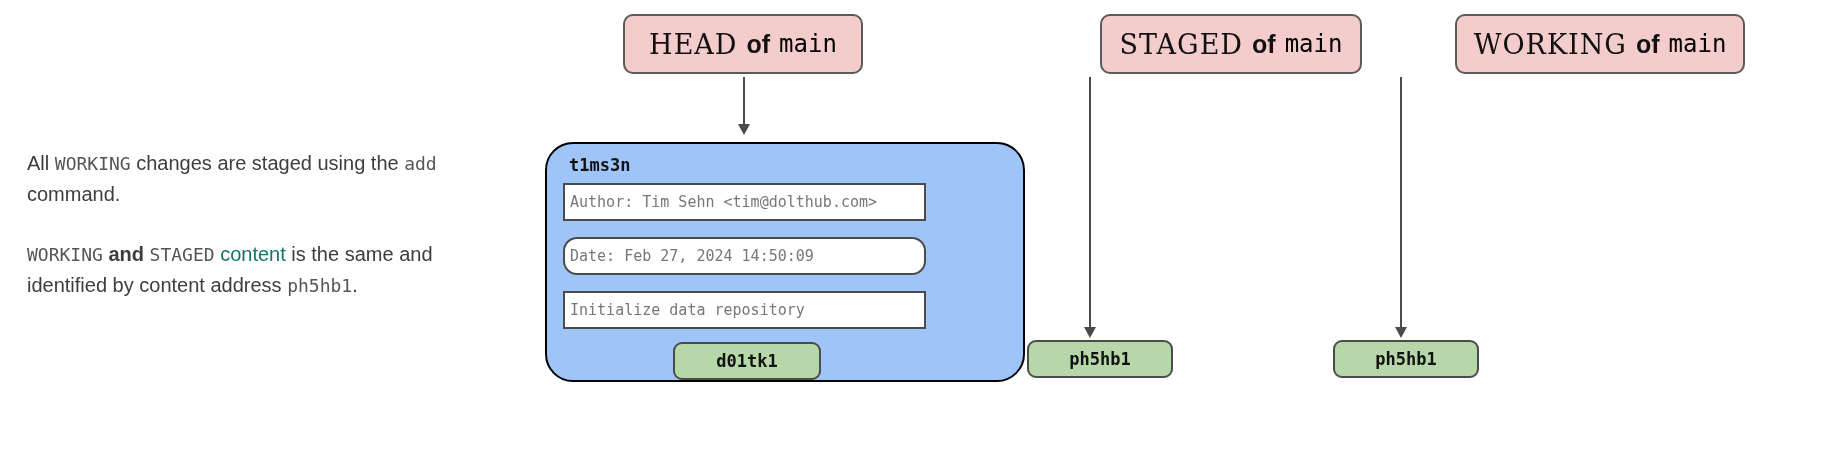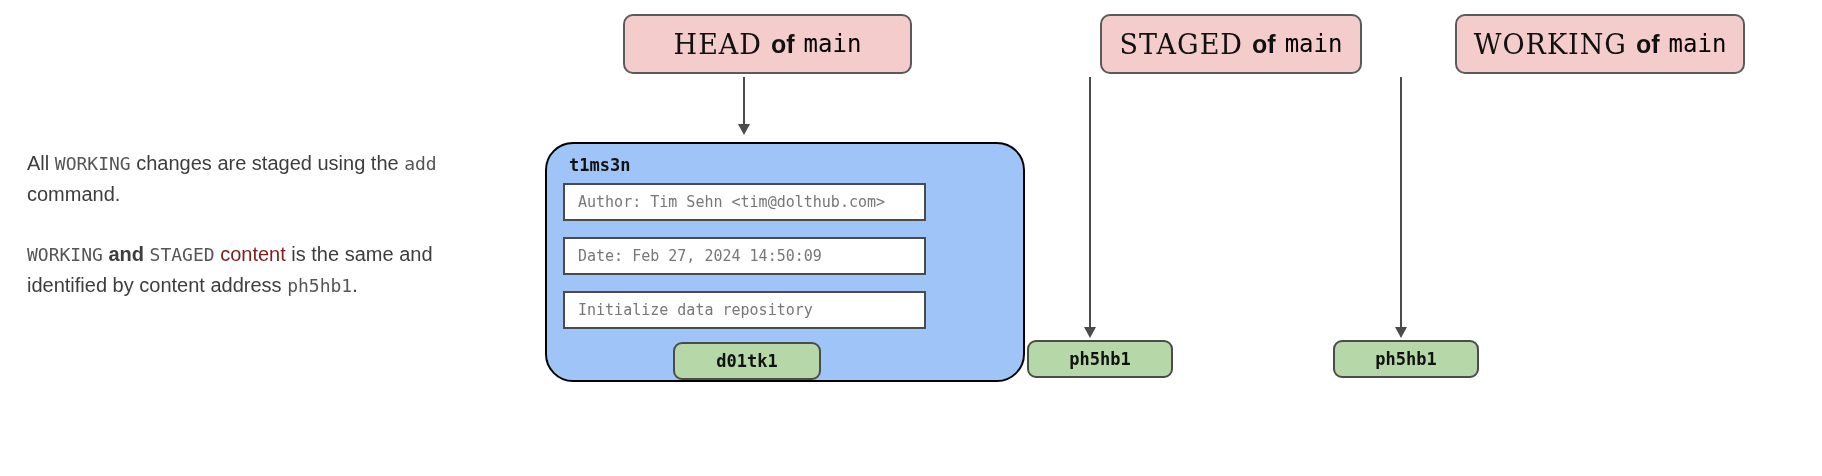--- a/index.html
+++ b/index.html
@@ -14,21 +14,21 @@
   .note{
     position:absolute;left:27px;top:148px;width:490px;
     font-size:20px;line-height:30px;color:#3d3d3d;
   }
   .note p{margin:0;}
   .note .gap{height:30px;}
   code,.mono{
     font-family:"DejaVu Sans Mono","Liberation Mono",monospace;
     font-size:18px;color:#555;
   }
-  .green{color:#7f1d1d;}
+  .green{color:#0f766e;}
   .bold{font-weight:bold;color:#3d3d3d;margin-top:32px;}
 
   
   .pill{
     position:absolute;
     background:#f4cccc;border:2px solid #5a5a5a;border-radius:10px;
     box-sizing:border-box;
     display:flex;align-items:center;justify-content:center;
     white-space:nowrap;
   }
@@ -37,21 +37,21 @@
     font-size:27px;color:#111;letter-spacing:1px;
   }
   .pill .t-of{
     font-family:"Liberation Sans",sans-serif;
     font-weight:bold;font-size:25px;color:#111;margin:6px 9px;
   }
   .pill .t-branch{
     font-family:"DejaVu Sans Mono","Liberation Mono",monospace;
     font-size:24px;color:#000000;
   }
-  #pill-head   {left:623px; top:14px; width:289px; height:60px;}
+  #pill-head   {left:623px; top:14px; width:240px; height:60px;}
   #pill-staged {left:1100px;top:14px; width:262px; height:60px;}
   #pill-working{left:1455px;top:14px; width:290px; height:60px;}
 
   
   .commit-card{
     position:absolute;left:545px;top:142px;width:480px;height:240px;
     background:#9fc5f8;border:2px solid #000000;border-radius:28px;
     box-sizing:border-box;
   }
   .commit-hash{
@@ -59,26 +59,26 @@
     font-family:"DejaVu Sans Mono","Liberation Mono",monospace;
     font-weight:bold;font-size:17px;color:#111;
   }
   .field{
     position:absolute;left:16px;width:363px;height:38px;
     background:#ffffff;border:2px solid #4b4b4b;
     box-sizing:border-box;
     display:flex;align-items:center;
   }
   .field span{
-    margin-left:13px;
+    margin-left:5px;
     font-family:"DejaVu Sans Mono","Liberation Mono",monospace;
     font-size:15px;color:#777;white-space:nowrap;
   }
   #field-author{top:39px;}
-  #field-date  {top:93px;}
+  #field-date  {top:93px;border-radius:14px;}
   #field-msg   {top:147px;}
 
   .badge{
     position:absolute;
     background:#b6d7a8;border:2px solid #4b4b4b;border-radius:9px;
     box-sizing:border-box;
     display:flex;align-items:center;justify-content:center;
     font-family:"DejaVu Sans Mono","Liberation Mono",monospace;
     font-weight:bold;font-size:17px;color:#111;
   }

